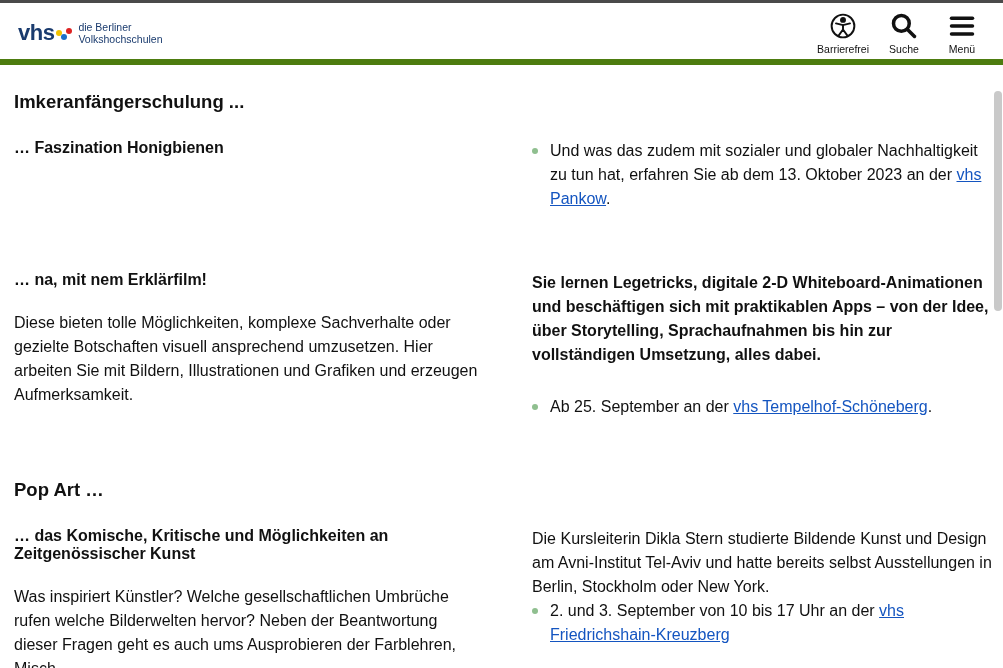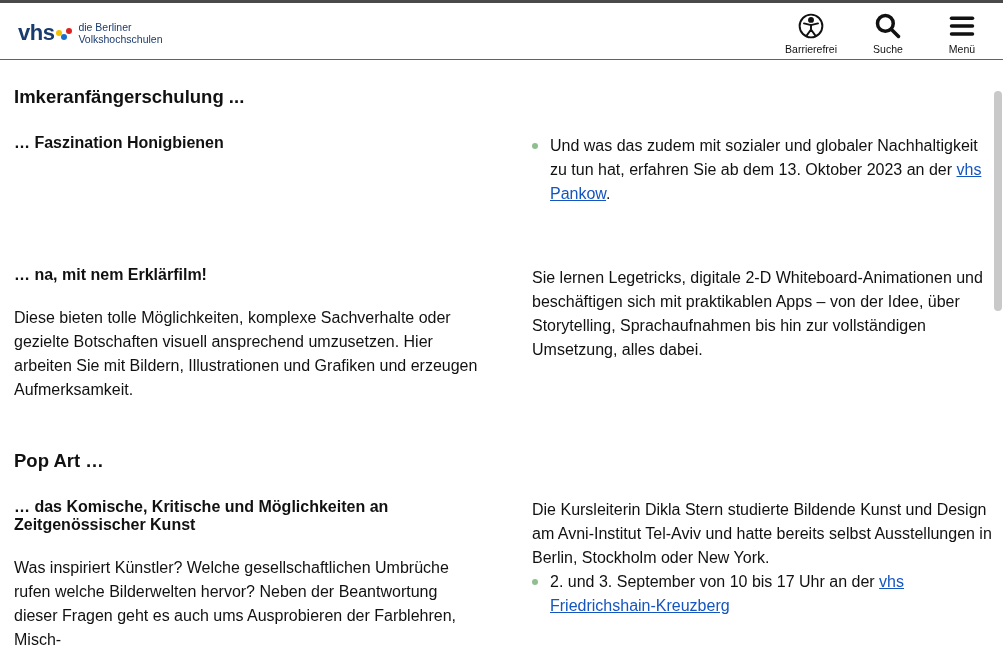--- a/index.html
+++ b/index.html
@@ -16,21 +16,21 @@
   .topbar {
     height: 3px;
     background: #4a4a4a;
     width: 100%;
   }
   .header {
     display: flex;
     align-items: center;
     justify-content: space-between;
     padding: 8px 18px 4px 18px;
-    border-bottom: 1px solid #4d7c0f;
+    border-bottom: 6px solid #4d7c0f;
   }
   .logo-wrap {
     display: flex;
     align-items: center;
     gap: 6px;
   }
   .logo-main {
     font-size: 22px;
     font-weight: 700;
     color: #1a3b6e;
@@ -48,21 +48,21 @@
   .dot.y { background:#f2c200; }
   .dot.b { background:#1a70c9; margin-left:-1px; margin-top:4px; }
   .dot.r { background:#d22; margin-left:-1px; margin-top:-2px;}
   .logo-sub {
     font-size: 10.5px;
     color: #1a3b6e;
     line-height: 1.15;
   }
   .header-actions {
     display: flex;
-    gap: 28px;
+    gap: 12px;
     align-items: flex-start;
   }
   .hact {
     display: flex;
     flex-direction: column;
     align-items: center;
     cursor: pointer;
     min-width: 46px;
   }
   .hact-ico { width: 30px; height: 30px; display:flex; align-items:center; justify-content:center; }
@@ -203,21 +203,26 @@
     </div>
   </div>
 
   <div class="section">
     <div class="columns">
       <div class="col-left">
         <div class="sub-head">… na, mit nem Erklärfilm!</div>
         <div class="body-text">Diese bieten tolle Möglichkeiten, komplexe Sachverhalte oder gezielte Botschaften visuell ansprechend umzusetzen. Hier arbeiten Sie mit Bildern, Illustrationen und Grafiken und erzeugen Aufmerksamkeit.</div>
       </div>
       <div class="col-right">
-        <div class="body-text" style="margin-bottom:28px;">Sie lernen Legetricks, digitale 2-D Whiteboard-Animationen und beschäftigen sich mit praktikablen Apps – von der Idee, über Storytelling, Sprachaufnahmen bis hin zur vollständigen Umsetzung, alles dabei.</div>
+        <div class="body-text" style="margin-bottom:28px;font-weight:bold;">Sie lernen Legetricks, digitale 2-D Whiteboard-Animationen und beschäftigen sich mit praktikablen Apps – von der Idee, über Storytelling, Sprachaufnahmen bis hin zur vollständigen Umsetzung, alles dabei.</div>
+        <ul class="bullets">
+          <li>
+            <span>Ab 25. September an der </span><a class="link" href="#">vhs Tempelhof-Schöneberg</a><span>.</span>
+          </li>
+        </ul>
       </div>
     </div>
   </div>
 
   <div class="section">
     <h2>Pop Art …</h2>
     <div class="columns">
       <div class="col-left">
         <div class="sub-head">… das Komische, Kritische und Möglichkeiten an Zeitgenössischer Kunst</div>
         <div class="body-text">Was inspiriert Künstler? Welche gesellschaftlichen Umbrüche rufen welche Bilderwelten hervor? Neben der Beantwortung dieser Fragen geht es auch ums Ausprobieren der Farblehren, Misch-</div>

